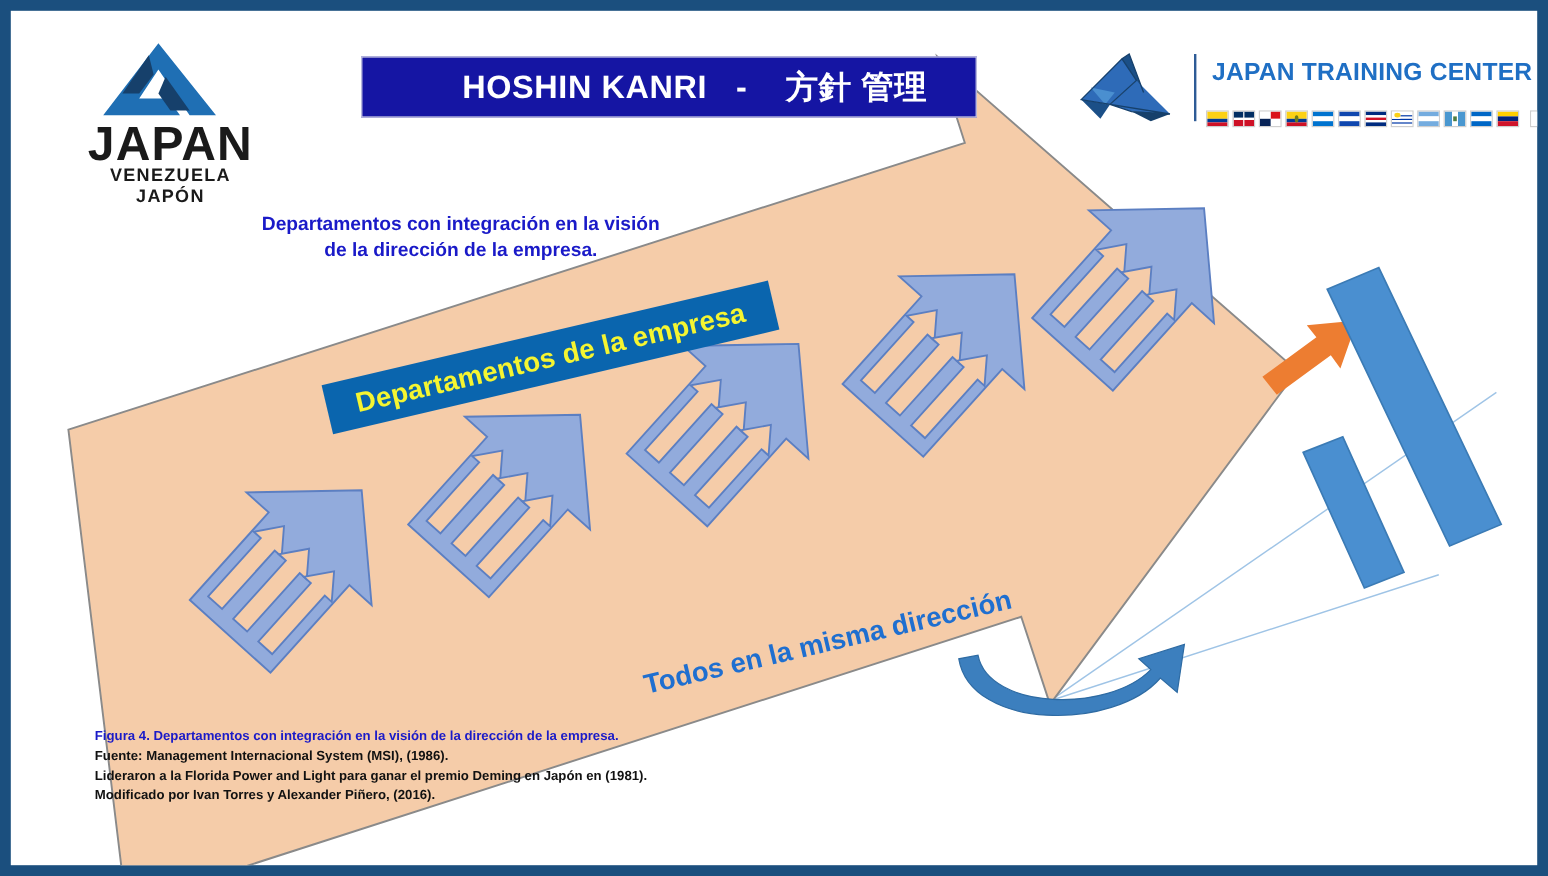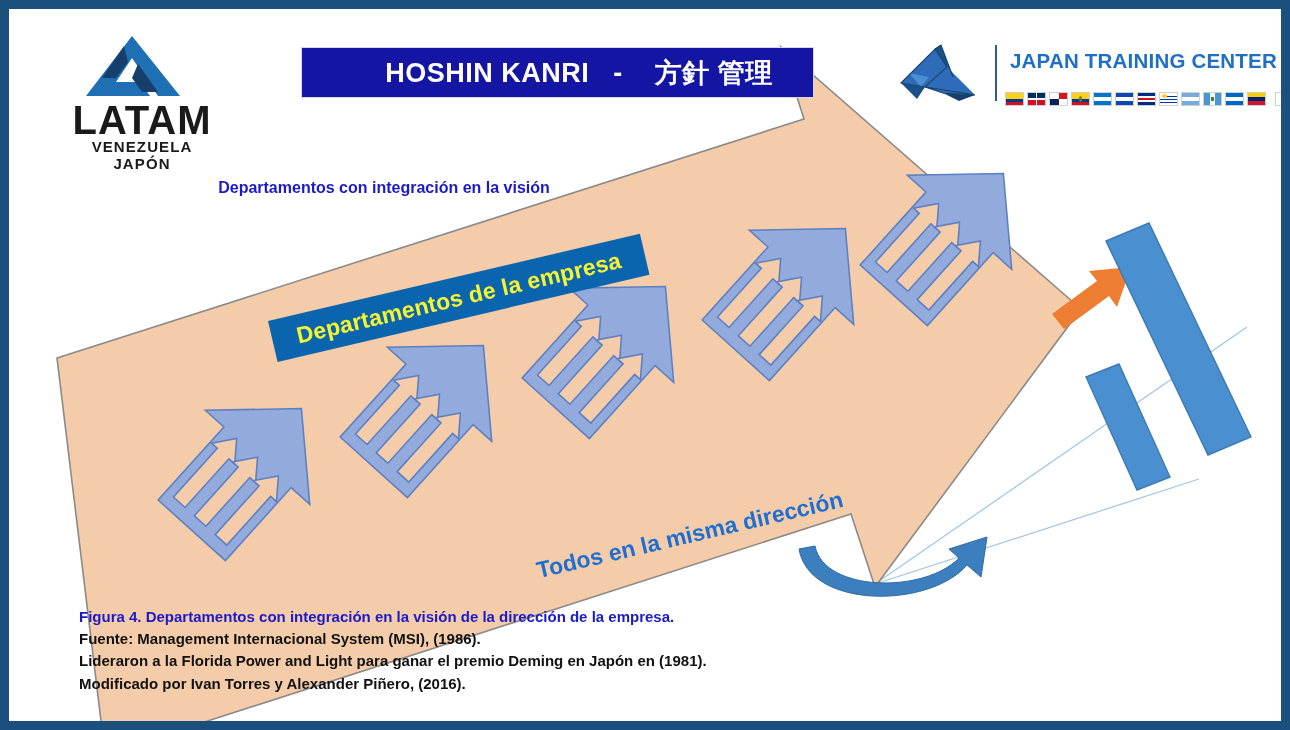--- a/index.html
+++ b/index.html
@@ -90,21 +90,21 @@
     transform: rotate(-13.2deg); transform-origin: left top;
     display:flex; align-items:center; justify-content:flex-start;
   }
   #label-dir span {
     color:#1F6FD0; font-size:23px; font-weight:700; white-space:nowrap;
   }
 
   
   #footer {
     position:absolute; left:70px; top:597px; width:790px;
-    font-size:15px; font-weight:700; line-height:1.48; color:#111111;
+    font-size:11px; font-weight:700; line-height:1.48; color:#111111;
   }
   #footer .fig { color:#1A1AC8; }
   #signature {
     position:absolute; left:1035px; top:658px; width:230px;
     font-size:14.5px; font-weight:700; line-height:1.55; color:#111111;
   }
 </style>
 </head>
 <body>
 
@@ -174,21 +174,21 @@
   <div id="label-dir">
     <span>Todos en la misma dirección</span>
   </div>
 
   <div id="aots-logo">
     <svg id="aots-mark" viewBox="0 0 120 70">
       <path d="M60 2 L108 62 L86 62 L60 24 L44 48 L68 48 L78 62 L14 62 Z" fill="#1F6FB4"></path>
       <path d="M52 12 L30 44 L44 44 L56 28 Z" fill="#16406B"></path>
       <path d="M66 30 L86 58 L70 58 L60 44 Z" fill="#16406B"></path>
     </svg>
-    <div id="aots-word">LATAM</div>
+    <div id="aots-word">JAPAN</div>
     <div id="aots-sub">VENEZUELA JAPÓN</div>
   </div>
 
   <div id="title-banner">
     <span class="t">HOSHIN KANRI   -    方針 管理</span>
   </div>
 
   <div id="jtc-logo">
     <svg id="crane" viewBox="0 0 86 62">
       <path d="M6 40 L40 6 L52 24 L30 44 Z" fill="#2E6BB8"></path>
@@ -291,20 +291,21 @@
 
       <div class="flag" style="margin-left:6px">
         <div style="position:absolute;inset:0;background:#fff"></div>
         <div style="position:absolute;left:28%;top:21%;width:44%;height:58%;background:#BC002D;border-radius:50%"></div>
       </div>
     </div>
   </div>
 
   <div id="headline">
     <div>Departamentos con integración en la visión</div>
+    <div>de la dirección de la empresa.</div>
   </div>
 
   <div id="footer">
     <div class="fig">Figura 4. Departamentos con integración en la visión de la dirección de la empresa.</div>
     <div>Fuente: Management Internacional System (MSI), (1986).</div>
     <div>Lideraron a la Florida Power and Light para ganar el premio Deming en Japón en (1981).</div>
     <div>Modificado por Ivan Torres y Alexander Piñero, (2016).</div>
   </div>
 
 

